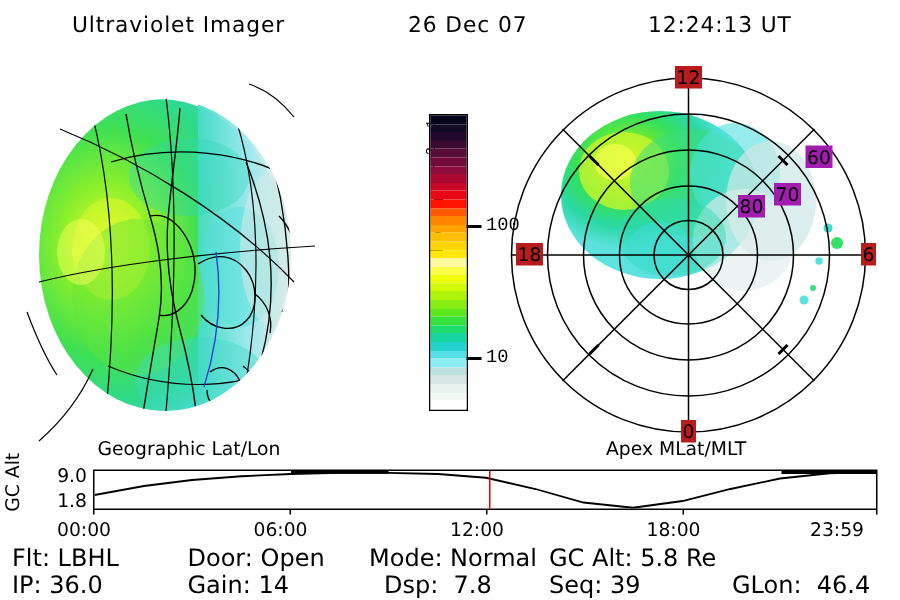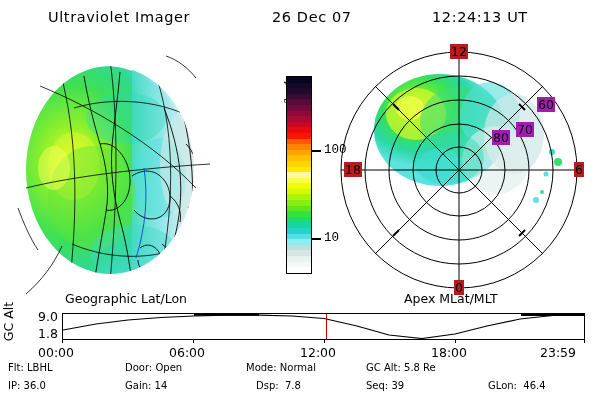--- a/index.html
+++ b/index.html
@@ -60,21 +60,21 @@
   #ytick-hi{left:28px;top:5px;}
   #ytick-lo{left:28px;top:22px;}
   #strip-box{position:absolute;left:62px;top:9px;width:523px;height:27px;border:1px solid #000;box-sizing:border-box;}
   .strip-svg{position:absolute;left:0;top:0;}
   #time-cursor{position:absolute;width:1.4px;top:0;height:100%;background:#e00000;}
   .xtick{position:absolute;top:36px;width:1px;height:3px;background:#000;}
   .xlab{position:absolute;top:345px;font-size:12.5px;white-space:nowrap;}
 
   
   #status-panel{left:0;top:362px;width:600px;height:38px;}
-  .st-cell{position:absolute;font-size:10px;white-space:nowrap;}
+  .st-cell{position:absolute;font-size:16px;white-space:nowrap;}
   .st-r0{top:0;}
   .st-r1{top:18px;}
 </style>
 </head>
 <body>
 
 <div class="abs" id="header">
   <div class="h-item" id="title-text">Ultraviolet Imager</div>
   <div class="h-item" id="date-text">26 Dec 07</div>
   <div class="h-item" id="time-text">12:24:13 UT</div>

